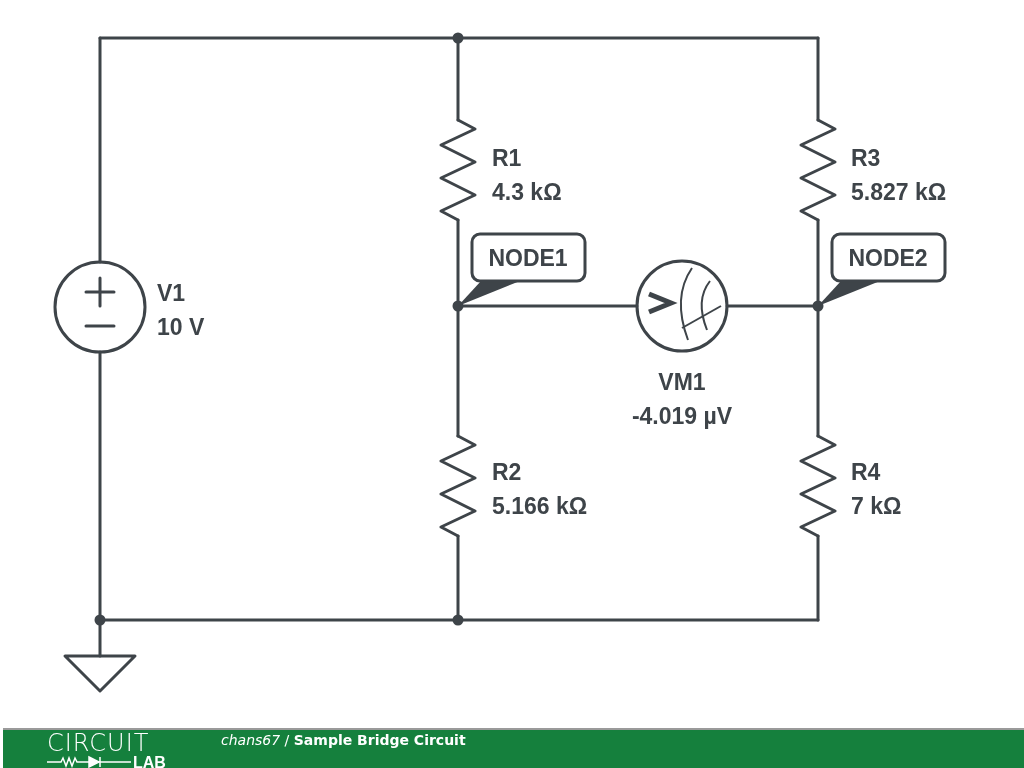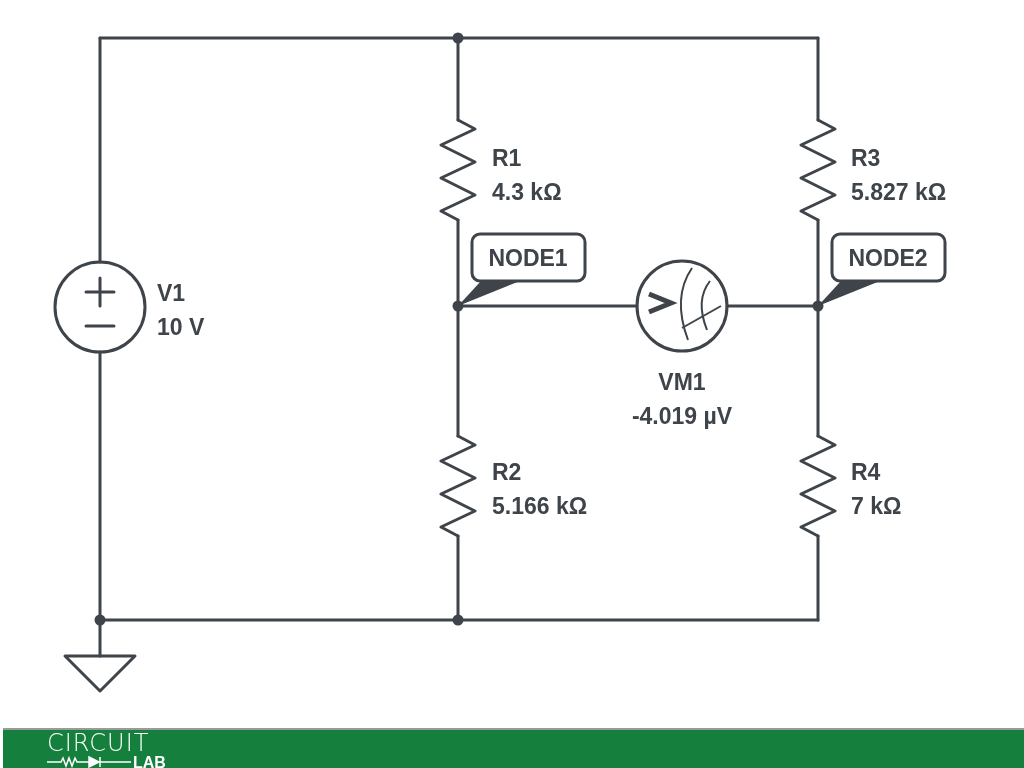--- a/index.html
+++ b/index.html
@@ -100,13 +100,16 @@
   </g>
 </svg>
 
 <div id="footer">
   <div class="logo-top">CIRCUIT</div>
   <svg class="logo-bot" viewBox="0 0 140 14">
     <path d="M0 8 L14 8 L16 4 L19 12 L22 4 L25 12 L28 4 L30 8 L42 8" stroke="#fff" stroke-width="1.5" fill="none"></path>
     <path d="M42 3 L52 8 L42 13 Z M53 3 L53 13 M53 8 L84 8" stroke="#fff" stroke-width="1.5" fill="#fff"></path>
     <text x="86" y="14" fill="#fff" font-family="Liberation Sans, sans-serif" font-weight="bold" font-size="16">LAB</text>
   </svg>
+  <div class="ftext1">
+    <span class="user">chans67</span><span> / </span><span class="title">Sample Bridge Circuit</span>
+  </div>
 </div>
 
 </body></html>

